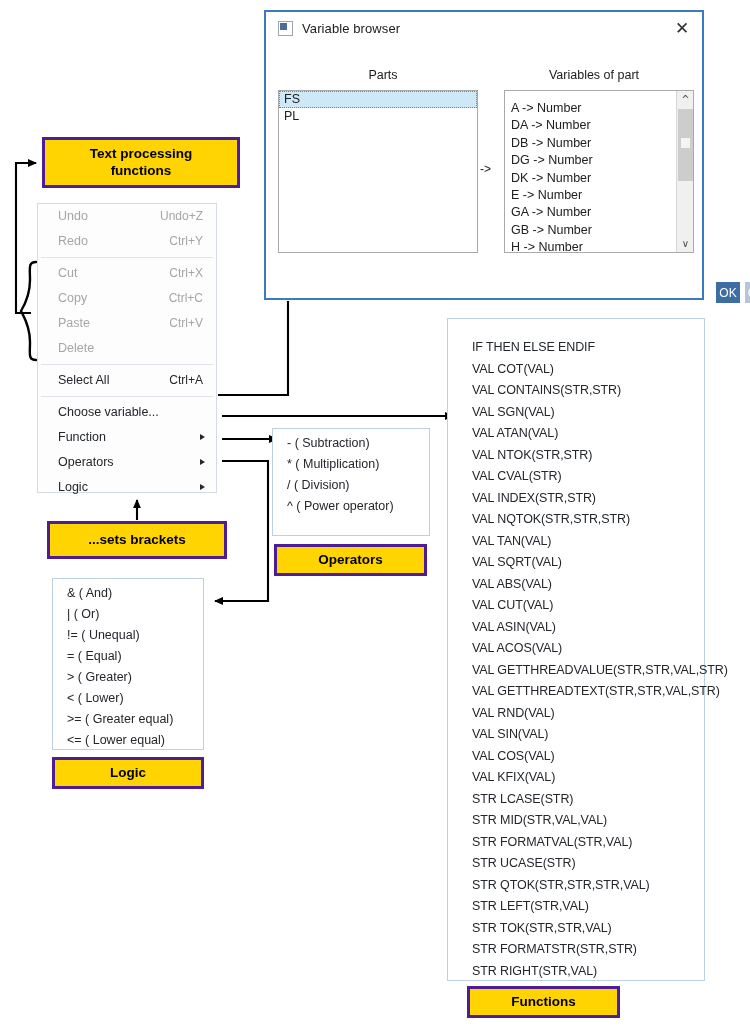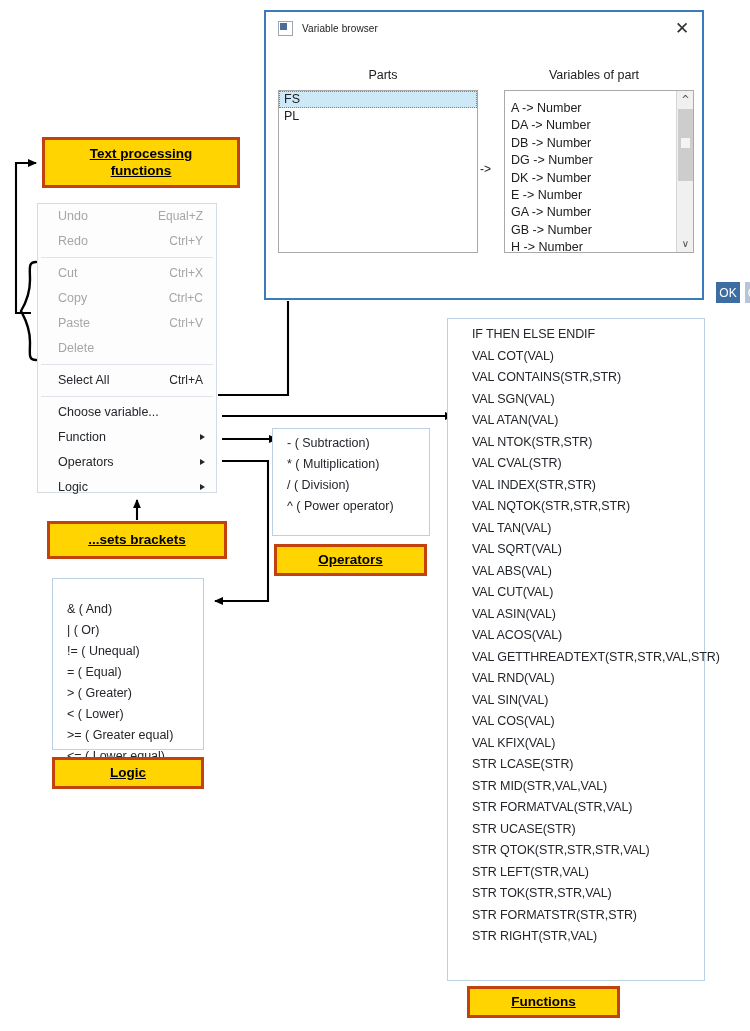--- a/index.html
+++ b/index.html
@@ -19,21 +19,21 @@
     position:absolute;left:0;top:0;right:0;height:32px;background:#ffffff;
     display:flex;align-items:center;
   }
   #dlg-appicon{
     width:13px;height:13px;margin-left:12px;margin-right:9px;
     border:1px solid #9aa6b2;background:#ffffff;position:relative;flex:0 0 auto;
   }
   #dlg-appicon::before{
     content:"";position:absolute;left:1px;top:1px;width:7px;height:7px;background:#4a6d99;
   }
-  #dlg-title{font-size:10px;color:#20201f;letter-spacing:.1px;}
+  #dlg-title{font-size:13px;color:#20201f;letter-spacing:.1px;}
   #dlg-close{
     position:absolute;right:7px;top:5px;width:26px;height:22px;
     display:flex;align-items:center;justify-content:center;
     font-size:17px;color:#303030;line-height:1;cursor:default;font-family:"DejaVu Sans",sans-serif;
   }
   .dlg-colhead{
     position:absolute;font-size:12.5px;color:#20201f;text-align:center;
   }
   #head-parts{left:12px;top:56px;width:210px;}
   #head-vars{left:228px;top:56px;width:200px;}
@@ -103,39 +103,39 @@
   
   #op-panel{
     left:272px;top:428px;width:158px;height:108px;background:#ffffff;
     border:1px solid #bcd0e2;box-sizing:border-box;padding-top:4px;
   }
   .op-row{height:21px;line-height:21px;font-size:12.5px;color:#23262b;padding-left:14px;}
 
   
   #logic-panel{
     left:52px;top:578px;width:152px;height:172px;background:#ffffff;
-    border:1px solid #bcd0e2;box-sizing:border-box;padding-top:20px;
+    border:1px solid #bcd0e2;box-sizing:border-box;padding-top:4px;
   }
   .lg-row{height:21px;line-height:21px;font-size:12.5px;color:#23262b;padding-left:14px;}
 
   
   #fn-panel{
     left:447px;top:318px;width:258px;height:663px;background:#ffffff;
-    border:1px solid #bcd0e2;box-sizing:border-box;padding-top:5px;
+    border:1px solid #bcd0e2;box-sizing:border-box;padding-top:18px;
   }
   .fn-row{
     height:21.5px;line-height:21.5px;font-size:12.5px;color:#23262b;
     padding-left:24px;white-space:nowrap;letter-spacing:-0.1px;
   }
 
   
   .ybox{
-    background:#FFD400;border:3px solid #c2410c;box-sizing:border-box;
+    background:#FFD400;border:3px solid #4c1d95;box-sizing:border-box;
     display:flex;align-items:center;justify-content:center;text-align:center;
-    font-weight:bold;color:#000000;line-height:1.25;text-decoration:underline;
+    font-weight:bold;color:#000000;line-height:1.25;
   }
   #y-textproc{left:42px;top:137px;width:198px;height:51px;font-size:13.5px;}
   #y-brackets{left:47px;top:521px;width:180px;height:38px;font-size:13.5px;}
   #y-operators{left:274px;top:544px;width:153px;height:32px;font-size:13.5px;}
   #y-logic{left:52px;top:757px;width:152px;height:32px;font-size:13.5px;}
   #y-functions{left:467px;top:986px;width:153px;height:32px;font-size:13.5px;}
 
   
   #wires{position:absolute;left:0;top:0;width:750px;height:1031px;pointer-events:none;}
 </style>
@@ -213,21 +213,21 @@
       <div id="sb-thumb"></div>
       <div class="sb-btn down">∨</div>
     </div>
   </div>
 
   <div class="dlg-btn" id="btn-ok">OK</div>
   <div class="dlg-btn" id="btn-cancel">Cancel</div>
 </div>
 
 <div class="abs" id="ctx-menu">
-    <div class="mi dis"><span>Undo</span><span class="sc">Equal+Z</span></div>
+    <div class="mi dis"><span>Undo</span><span class="sc">Undo+Z</span></div>
     <div class="mi dis"><span>Redo</span><span class="sc">Ctrl+Y</span></div>
     <div class="msep"></div>
     <div class="mi dis"><span>Cut</span><span class="sc">Ctrl+X</span></div>
     <div class="mi dis"><span>Copy</span><span class="sc">Ctrl+C</span></div>
     <div class="mi dis"><span>Paste</span><span class="sc">Ctrl+V</span></div>
     <div class="mi dis"><span>Delete</span></div>
     <div class="msep"></div>
     <div class="mi"><span>Select All</span><span class="sc">Ctrl+A</span></div>
     <div class="msep"></div>
     <div class="mi"><span>Choose variable...</span></div>
@@ -263,20 +263,21 @@
     <div class="fn-row">VAL NTOK(STR,STR)</div>
     <div class="fn-row">VAL CVAL(STR)</div>
     <div class="fn-row">VAL INDEX(STR,STR)</div>
     <div class="fn-row">VAL NQTOK(STR,STR,STR)</div>
     <div class="fn-row">VAL TAN(VAL)</div>
     <div class="fn-row">VAL SQRT(VAL)</div>
     <div class="fn-row">VAL ABS(VAL)</div>
     <div class="fn-row">VAL CUT(VAL)</div>
     <div class="fn-row">VAL ASIN(VAL)</div>
     <div class="fn-row">VAL ACOS(VAL)</div>
+    <div class="fn-row">VAL GETTHREADVALUE(STR,STR,VAL,STR)</div>
     <div class="fn-row">VAL GETTHREADTEXT(STR,STR,VAL,STR)</div>
     <div class="fn-row">VAL RND(VAL)</div>
     <div class="fn-row">VAL SIN(VAL)</div>
     <div class="fn-row">VAL COS(VAL)</div>
     <div class="fn-row">VAL KFIX(VAL)</div>
     <div class="fn-row">STR LCASE(STR)</div>
     <div class="fn-row">STR MID(STR,VAL,VAL)</div>
     <div class="fn-row">STR FORMATVAL(STR,VAL)</div>
     <div class="fn-row">STR UCASE(STR)</div>
     <div class="fn-row">STR QTOK(STR,STR,STR,VAL)</div>

